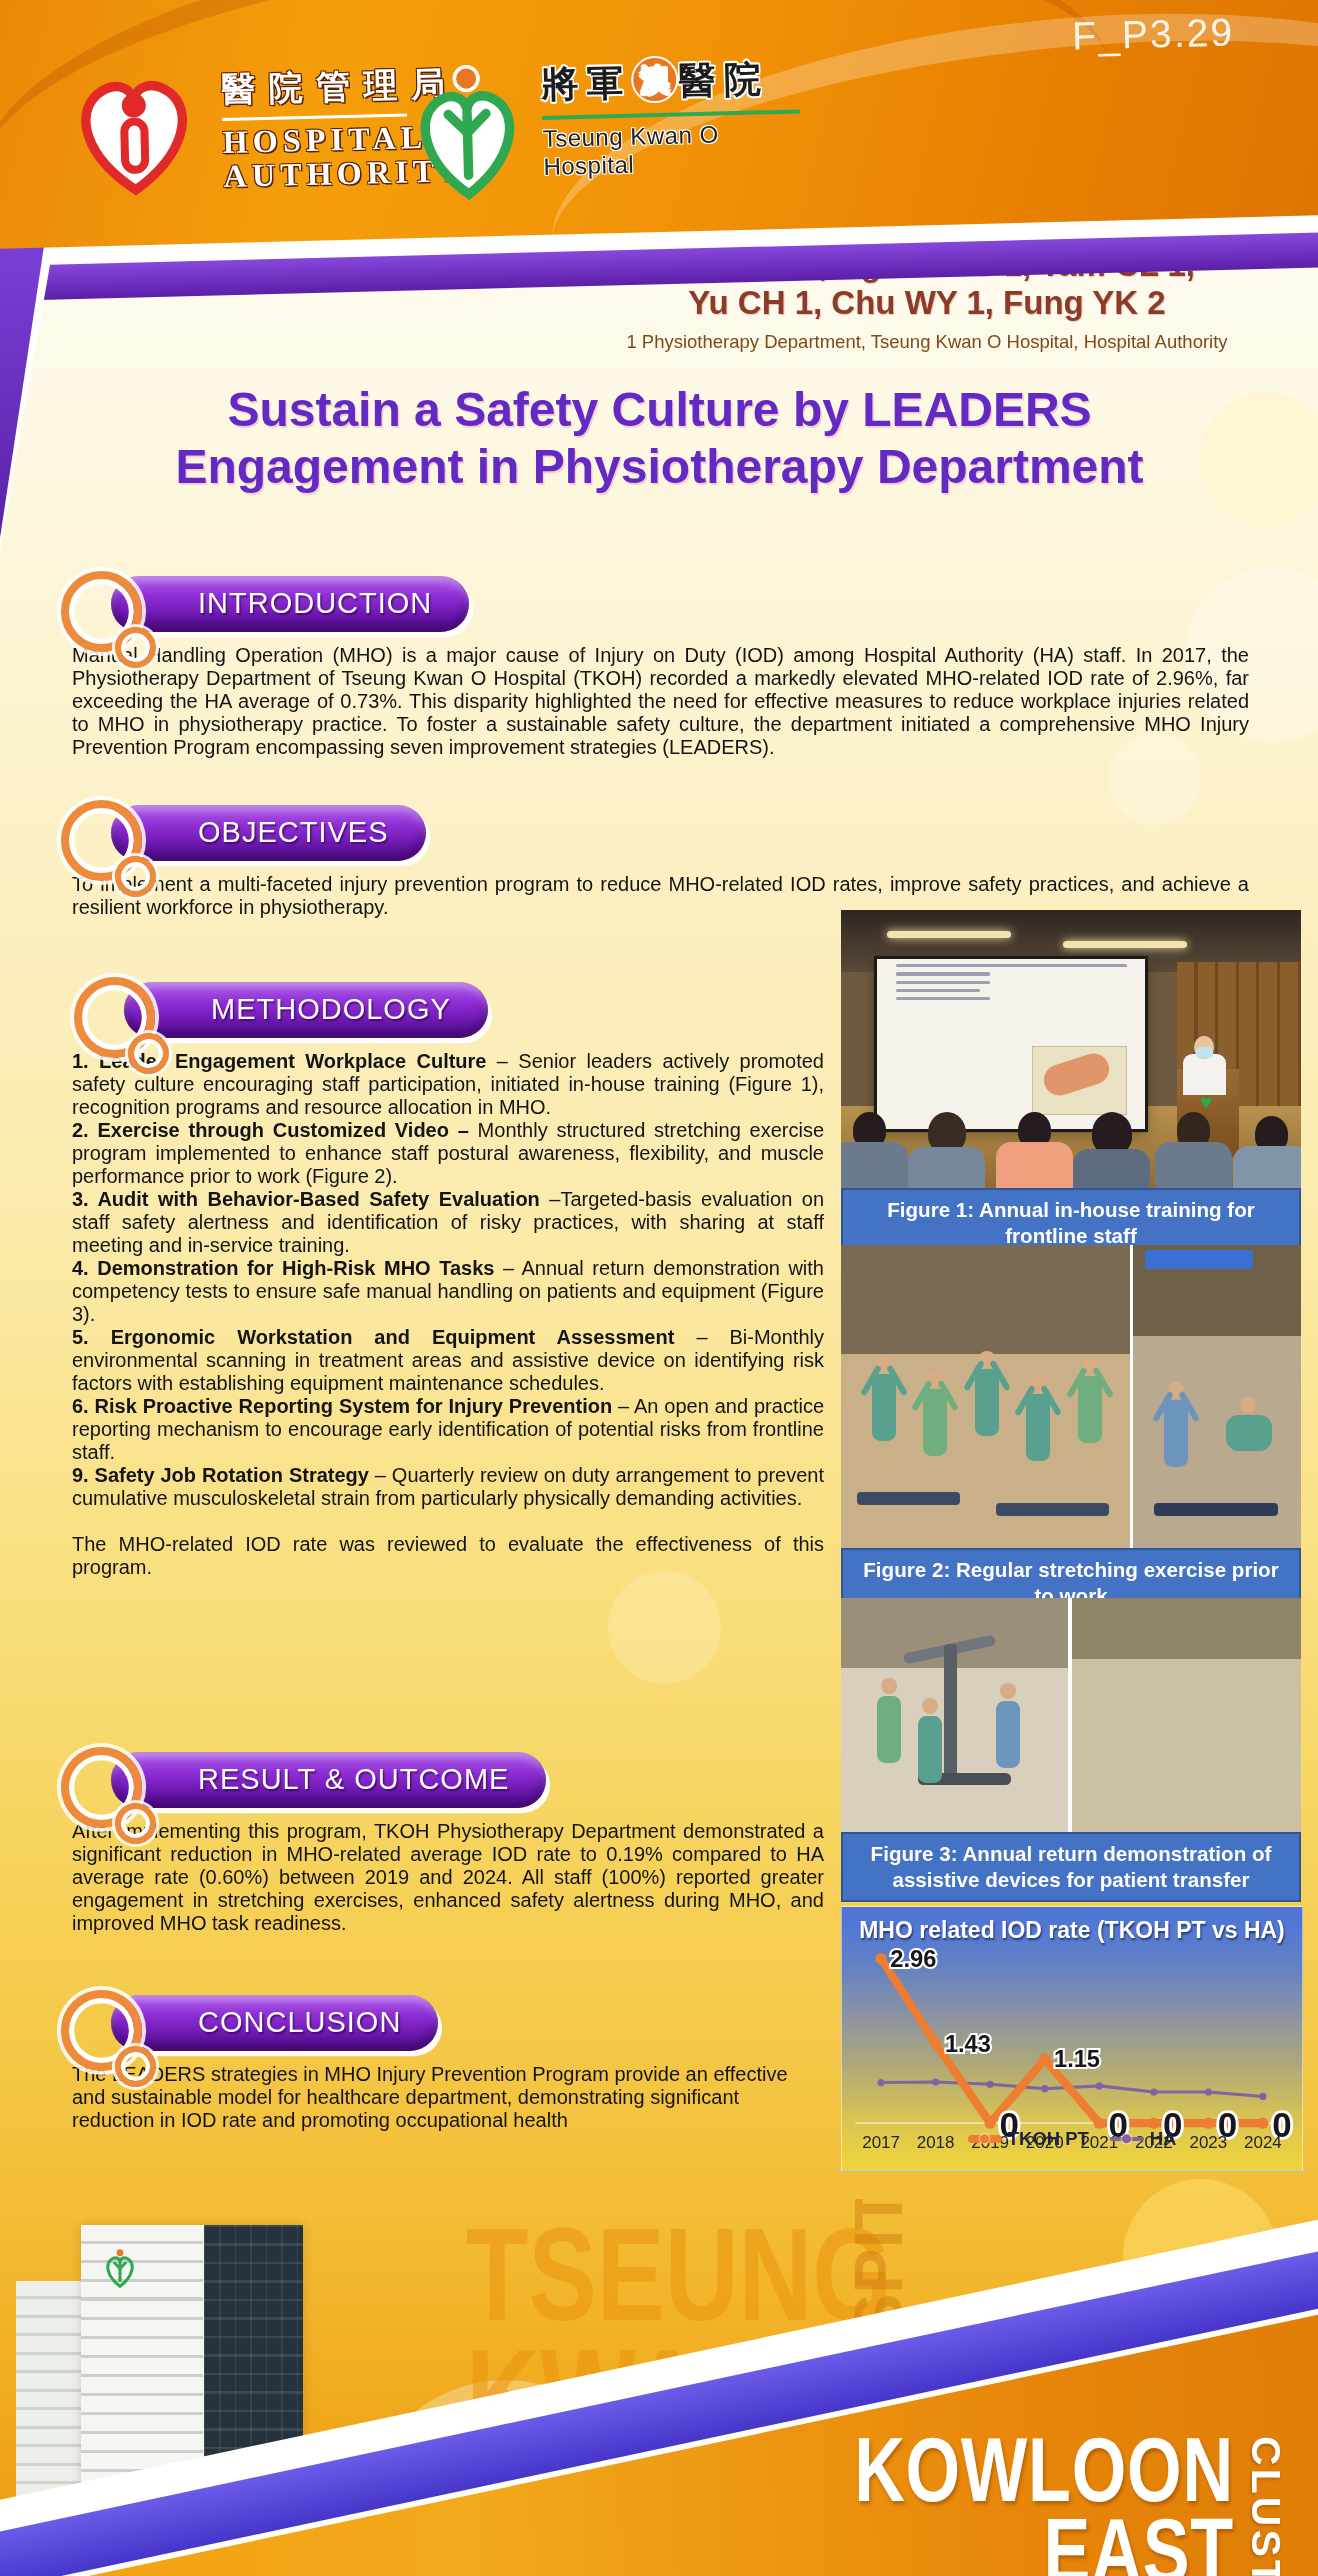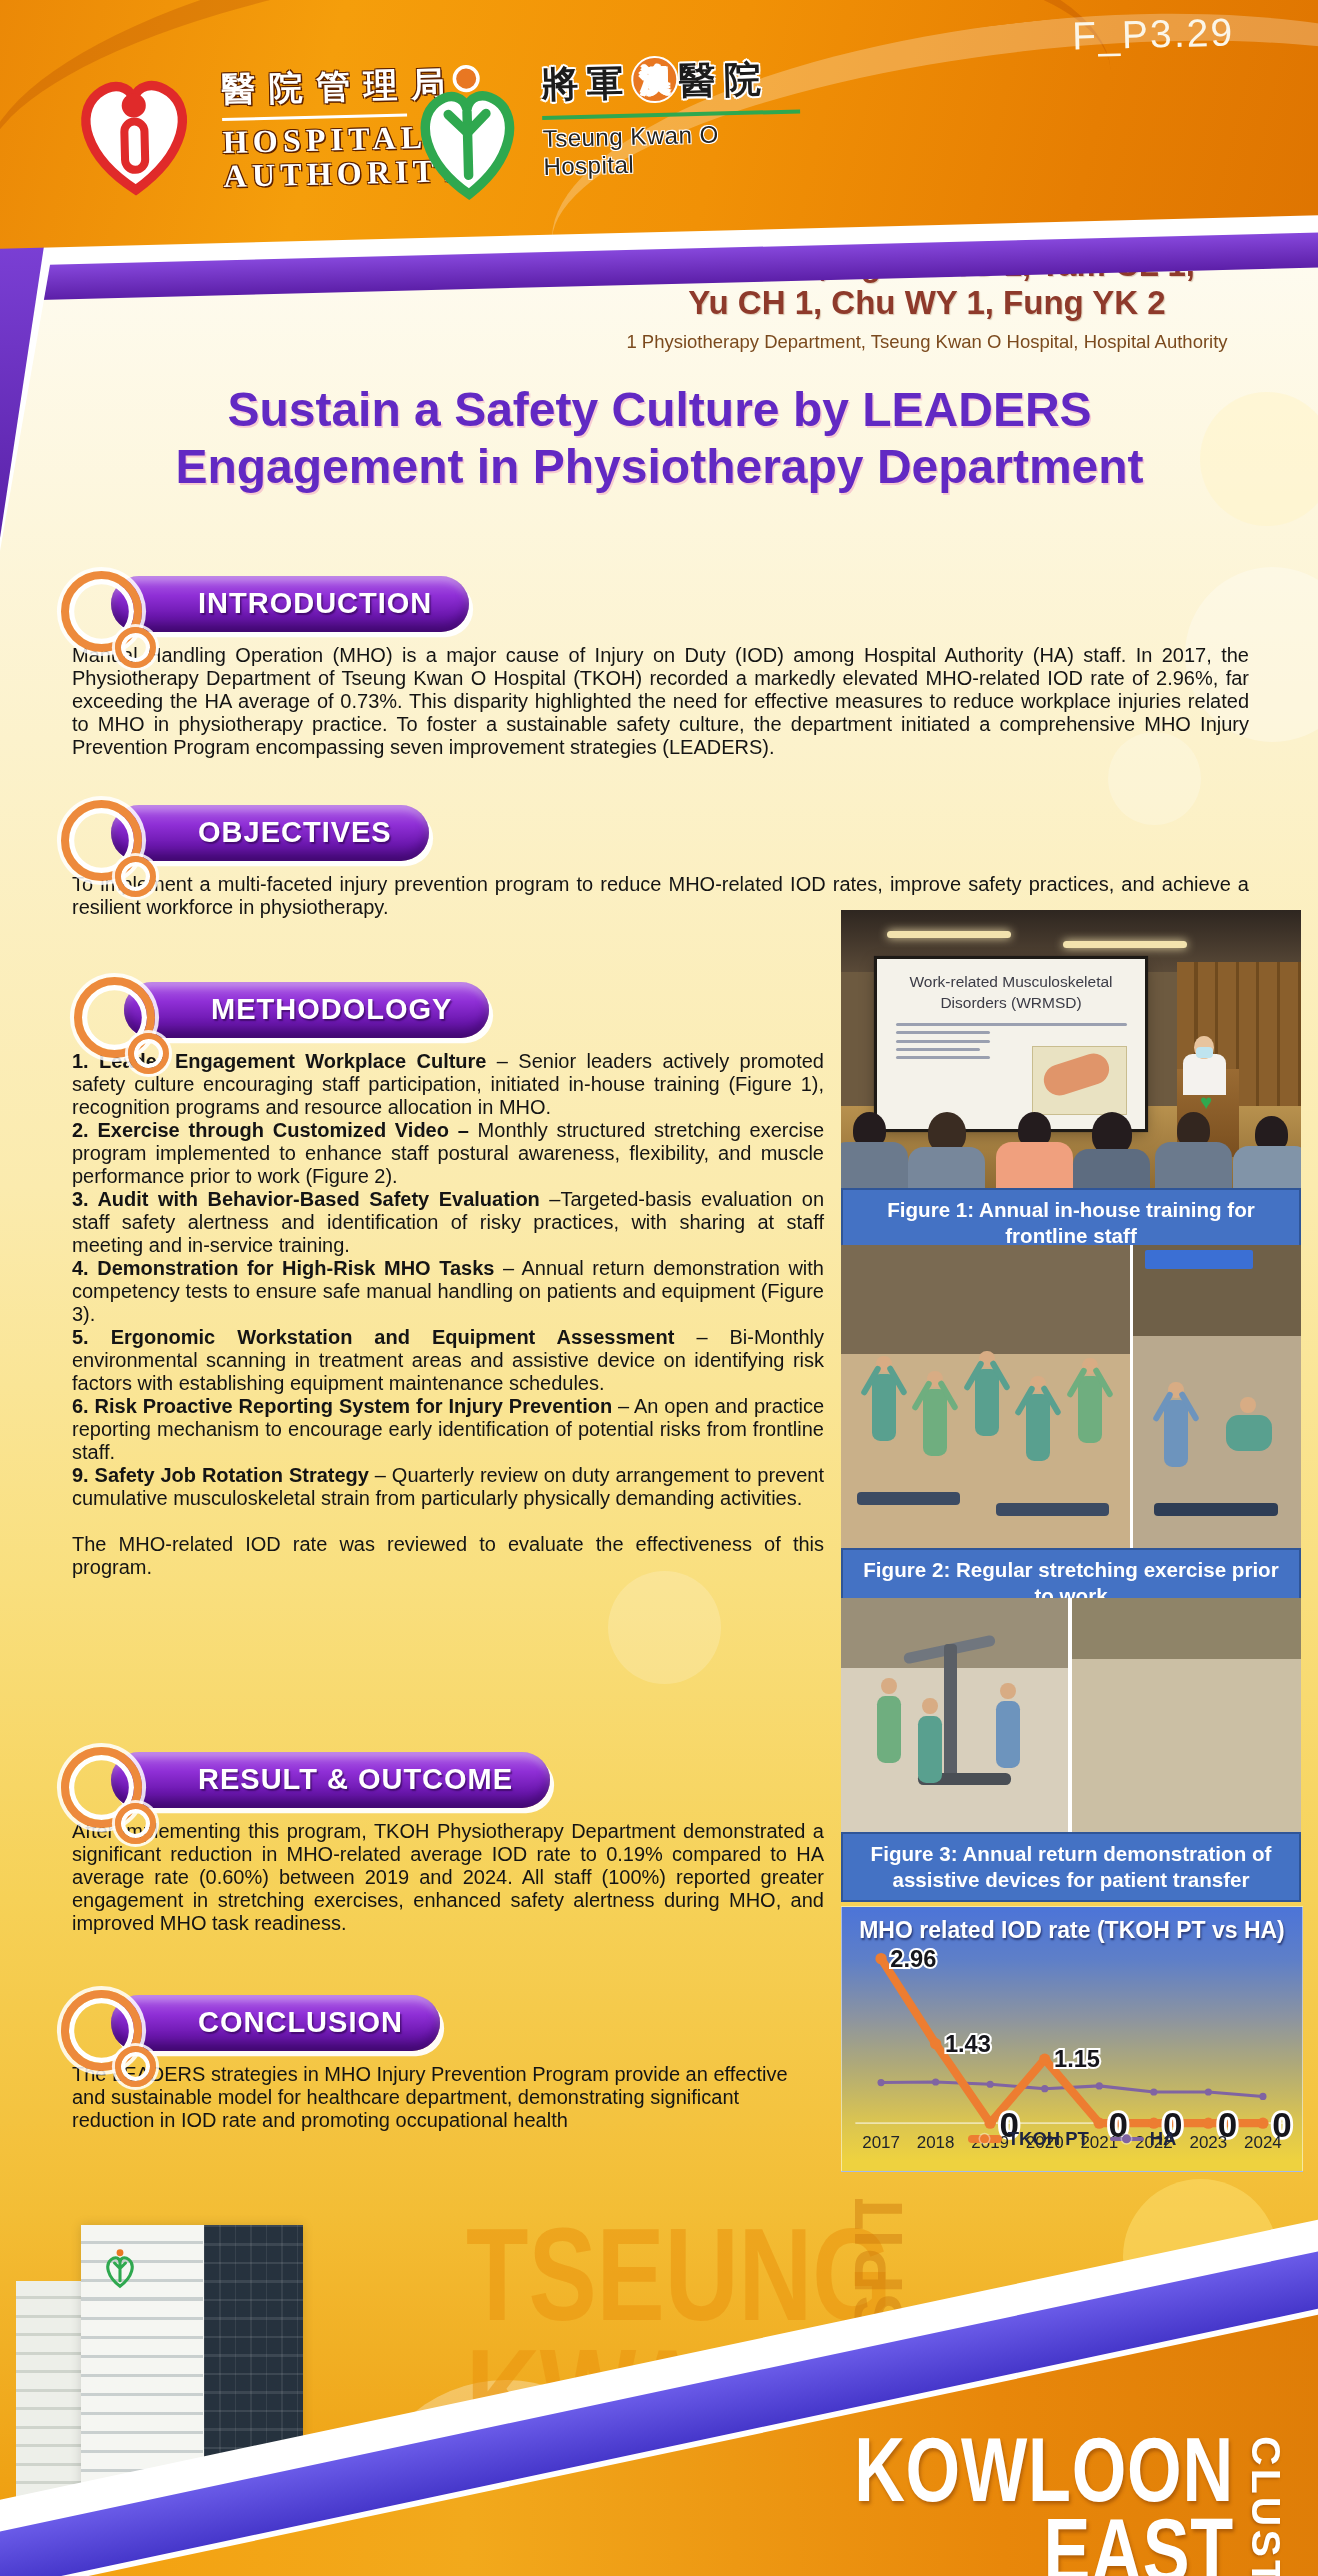--- a/index.html
+++ b/index.html
@@ -73,21 +73,21 @@
   
   .sec{z-index:4;}
   .rings{position:absolute;left:-3.1px;top:-5.2px;width:113px;height:108px;z-index:5;}
   .rings .r1{position:absolute;left:0;top:0;width:65px;height:65px;border-radius:50%;
     border:8.2px solid #ED8A3C;box-shadow:inset 0 0 0 5.2px #fff,0 0 0 4.1px rgba(255,255,255,.85);}
   .rings .r2{position:absolute;left:54px;top:56px;width:29px;height:29px;border-radius:50%;
     border:6.2px solid #ED8A3C;box-shadow:inset 0 0 0 4.1px #fff,0 0 0 3.1px rgba(255,255,255,.85);}
   .pill{display:inline-block;margin-left:47px;padding:11.3px 37px 11.3px 87px;border-radius:36px;
     background:linear-gradient(180deg,#B163E8 0%,#8F2FD6 35%,#6B17AE 72%,#530F8B 100%);
     box-shadow:4.1px 5.2px 0 rgba(255,255,255,.95),inset 0 -7.2px 10.3px rgba(50,0,90,.55),inset 0 5.2px 7.2px rgba(255,255,255,.30);}
-  .pill span{color:#fff;font-size:29px;font-weight:700;letter-spacing:1px;
+  .pill span{color:#fff;font-size:29px;font-weight:400;letter-spacing:1px;
     text-shadow:1.5px 2.1px 1.5px rgba(40,0,70,.6);}
 
   
   .body-txt{font-size:20px;line-height:23px;color:#141414;text-align:justify;z-index:3;}
   .body-txt b{font-weight:700;}
   .mitem{margin:0;}
   .meth-close{margin-top:23px;}
   .ragged{text-align:left;}
 
   
@@ -322,21 +322,20 @@
 <div class="abs body-txt ragged" style="left:72px;top:2063px;width:752px;">The LEADERS strategies in MHO Injury Prevention Program provide an effective and sustainable model for healthcare department, demonstrating significant reduction in IOD rate and promoting occupational health</div>
 
 <figure class="abs fig" style="top:910px;">
   <div class="photo f1">
     <div class="abs f1-ceil"></div>
     <div class="abs f1-light" style="left:46px;"></div>
     <div class="abs f1-light" style="left:222px;top:31px;"></div>
     <div class="abs f1-wallr"></div>
     <div class="abs f1-floor"></div>
     <div class="abs f1-screen">
-      <div class="slide-title">Work-related Musculoskeletal Disorders (WRMSD)</div>
       <div class="sl-line"></div>
         <div class="sl-line short"></div>
         <div class="sl-line short"></div>
       <div class="sl-line" style="margin-right:165px;"></div>
         <div class="sl-line short"></div>
       <div class="sl-img">
           <i></i>
         </div>
     </div>
     <div class="abs f1-podium">

